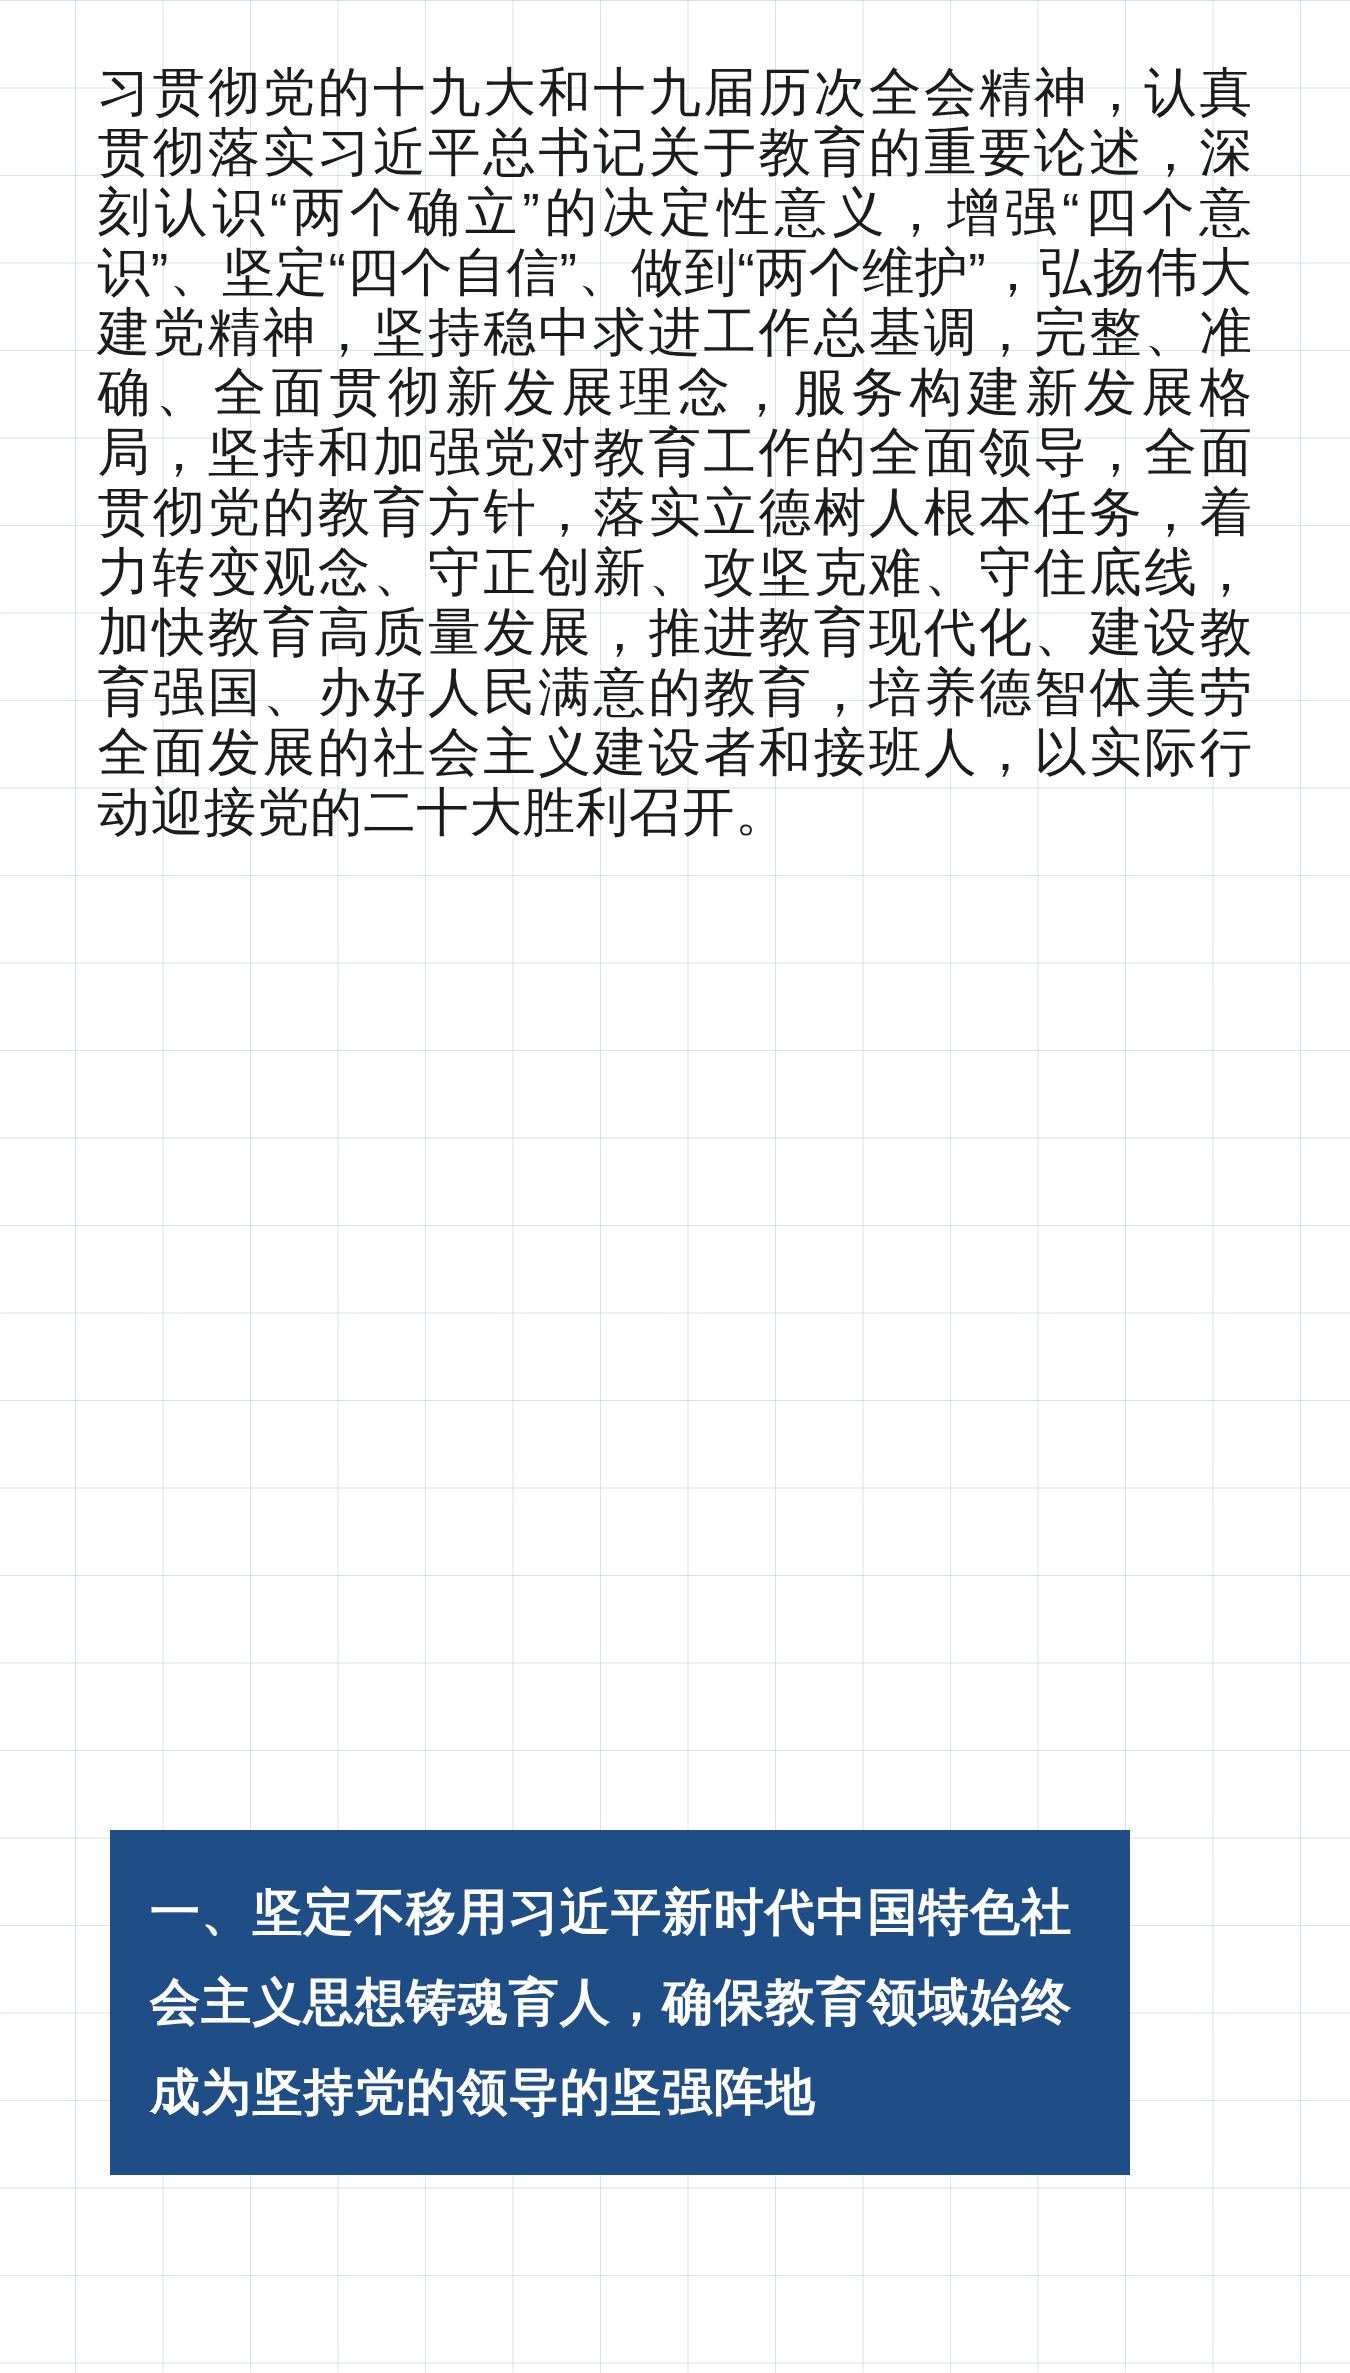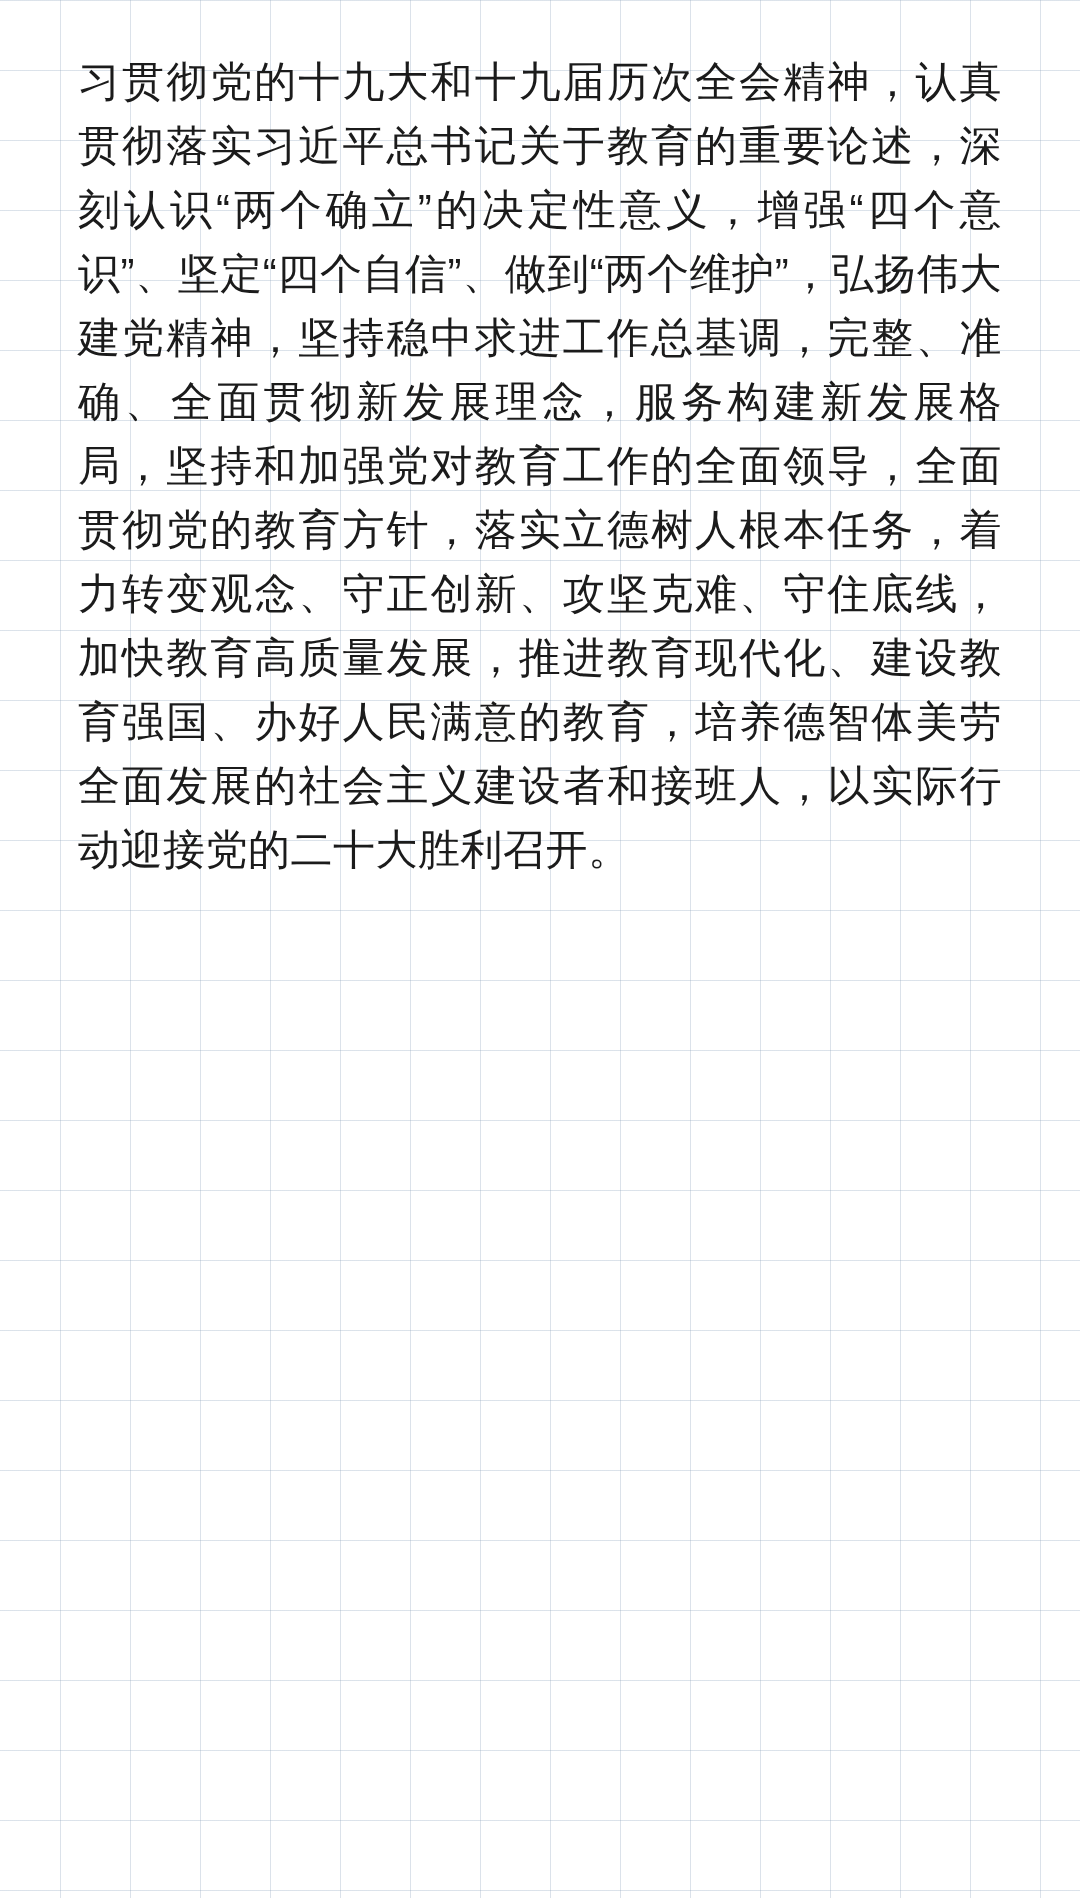--- a/index.html
+++ b/index.html
@@ -33,21 +33,21 @@
     height: 1898px;
     box-sizing: border-box;
     padding: 0;
   }
   .body-text {
     position: absolute;
     left: 78px;
     top: 8px;
     width: 924px;
     font-size: 42px;
-    line-height: 64px;
+    line-height: 48px;
     color: #1b1b1b;
     text-align: justify;
     text-justify: inter-character;
     letter-spacing: 0.5px;
     font-family: "Liberation Sans", sans-serif;
     white-space: pre-wrap;
     word-break: break-all;
   }
   .heading-block {
     position: absolute;
@@ -67,14 +67,15 @@
 </style>
 </head>
 <body>
 
 <div id="page"></div>
 
 <div id="content">
 
   <p class="body-text">习贯彻党的十九大和十九届历次全会精神，认真贯彻落实习近平总书记关于教育的重要论述，深刻认识“两个确立”的决定性意义，增强“四个意识”、坚定“四个自信”、做到“两个维护”，弘扬伟大建党精神，坚持稳中求进工作总基调，完整、准确、全面贯彻新发展理念，服务构建新发展格局，坚持和加强党对教育工作的全面领导，全面贯彻党的教育方针，落实立德树人根本任务，着力转变观念、守正创新、攻坚克难、守住底线，加快教育高质量发展，推进教育现代化、建设教育强国、办好人民满意的教育，培养德智体美劳全面发展的社会主义建设者和接班人，以实际行动迎接党的二十大胜利召开。</p>
 
+  <div class="heading-block">一、坚定不移用习近平新时代中国特色社会主义思想铸魂育人，确保教育领域始终成为坚持党的领导的坚强阵地</div>
 
 </div>
 
 </body></html>

